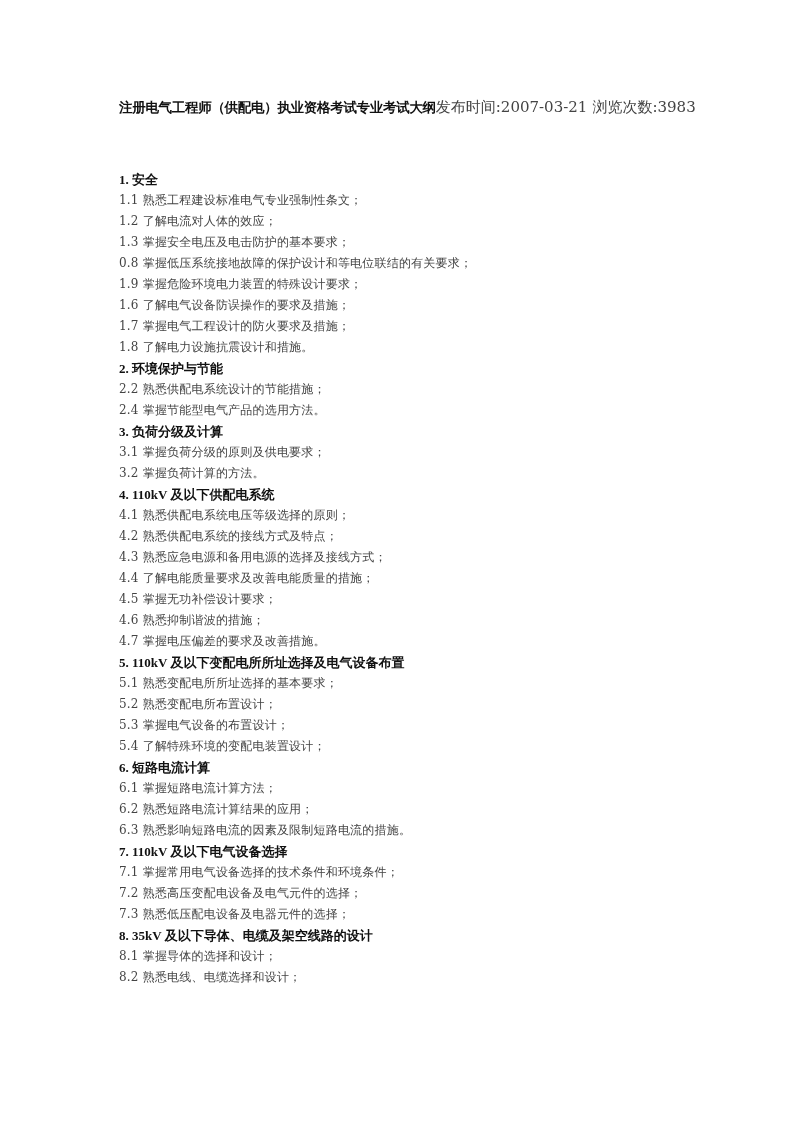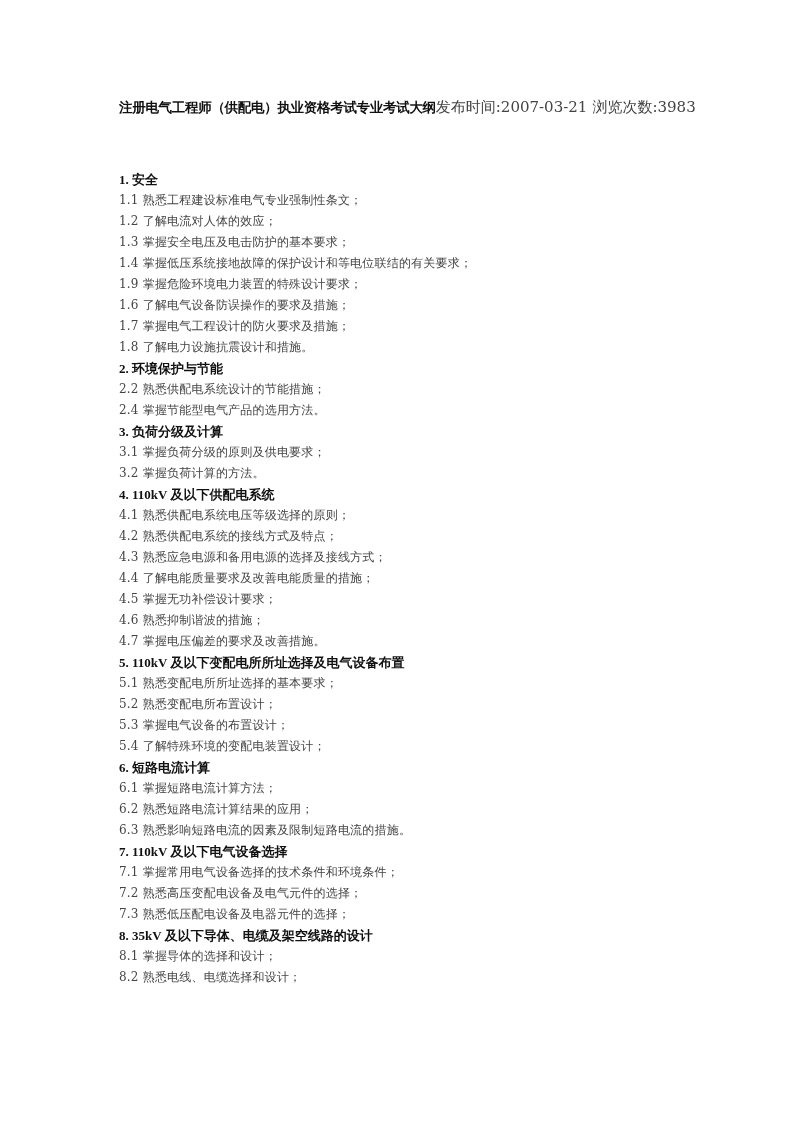--- a/index.html
+++ b/index.html
@@ -22,21 +22,21 @@
   <div class="title-line">
     <span class="title">注册电气工程师（供配电）执业资格考试专业考试大纲</span><span class="meta">发布时间:2007-03-21</span>
     <span class="meta">浏览次数:3983</span>
   </div>
   <div class="spacer"></div>
   <div id="outline">
       <div class="section-head">1. 安全</div>
       <div class="item">1.1 熟悉工程建设标准电气专业强制性条文；</div>
       <div class="item">1.2 了解电流对人体的效应；</div>
       <div class="item">1.3 掌握安全电压及电击防护的基本要求；</div>
-      <div class="item">1.4 掌握低压系统接地故障的保护设计和等电位联结的有关要求；</div>
+      <div class="item">0.8 掌握低压系统接地故障的保护设计和等电位联结的有关要求；</div>
       <div class="item">1.9 掌握危险环境电力装置的特殊设计要求；</div>
       <div class="item">1.6 了解电气设备防误操作的要求及措施；</div>
       <div class="item">1.7 掌握电气工程设计的防火要求及措施；</div>
       <div class="item">1.8 了解电力设施抗震设计和措施。</div>
       <div class="section-head">2. 环境保护与节能</div>
       <div class="item">2.2 熟悉供配电系统设计的节能措施；</div>
       <div class="item">2.4 掌握节能型电气产品的选用方法。</div>
       <div class="section-head">3. 负荷分级及计算</div>
       <div class="item">3.1 掌握负荷分级的原则及供电要求；</div>
       <div class="item">3.2 掌握负荷计算的方法。</div>

